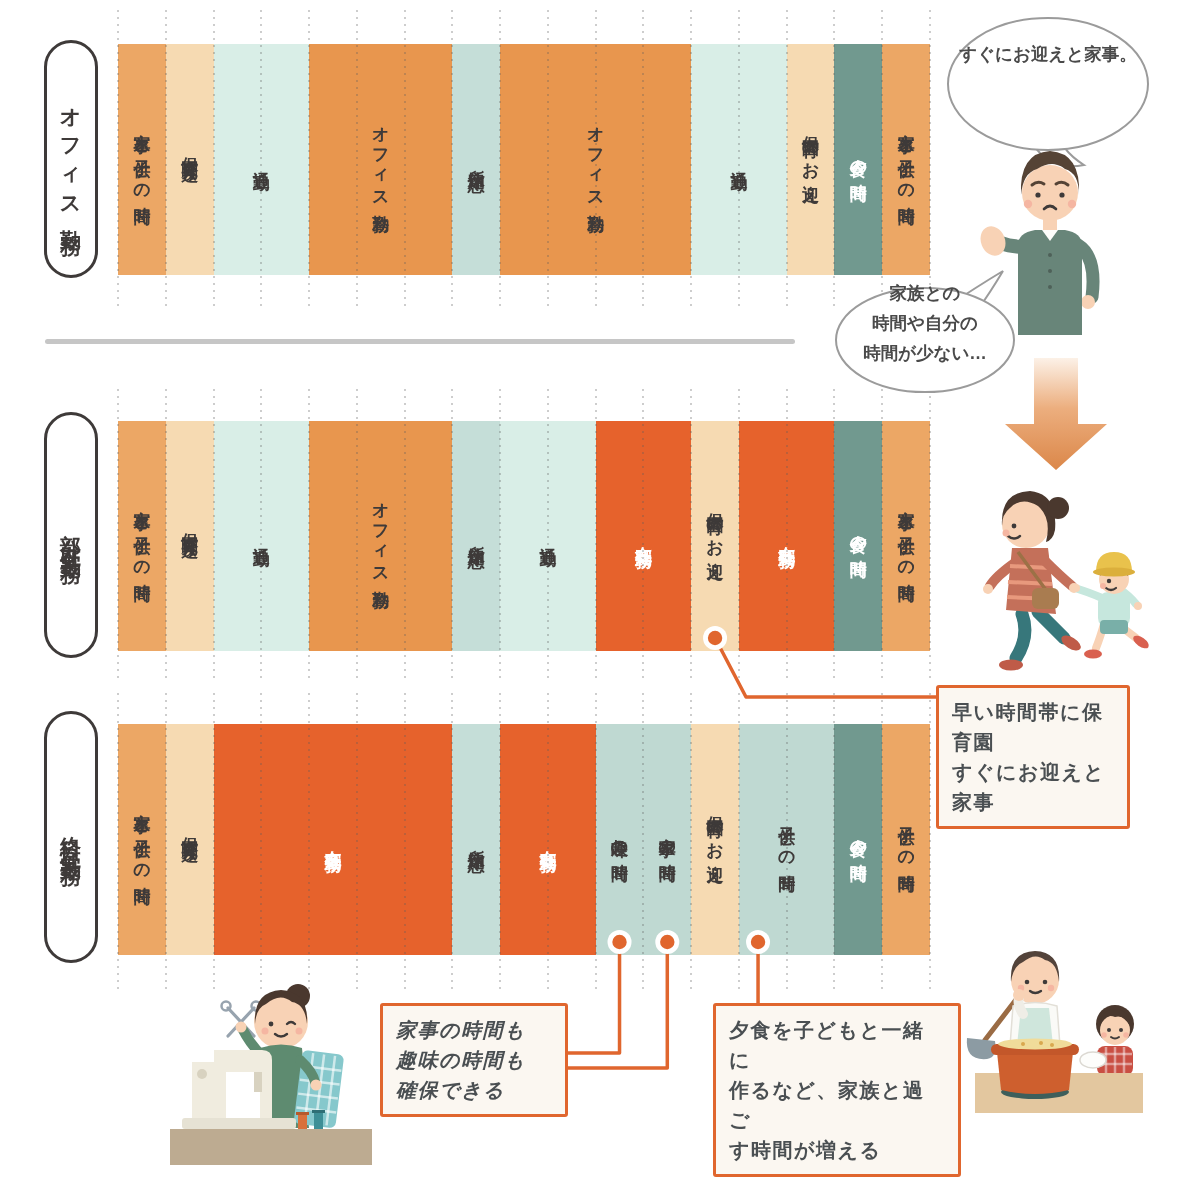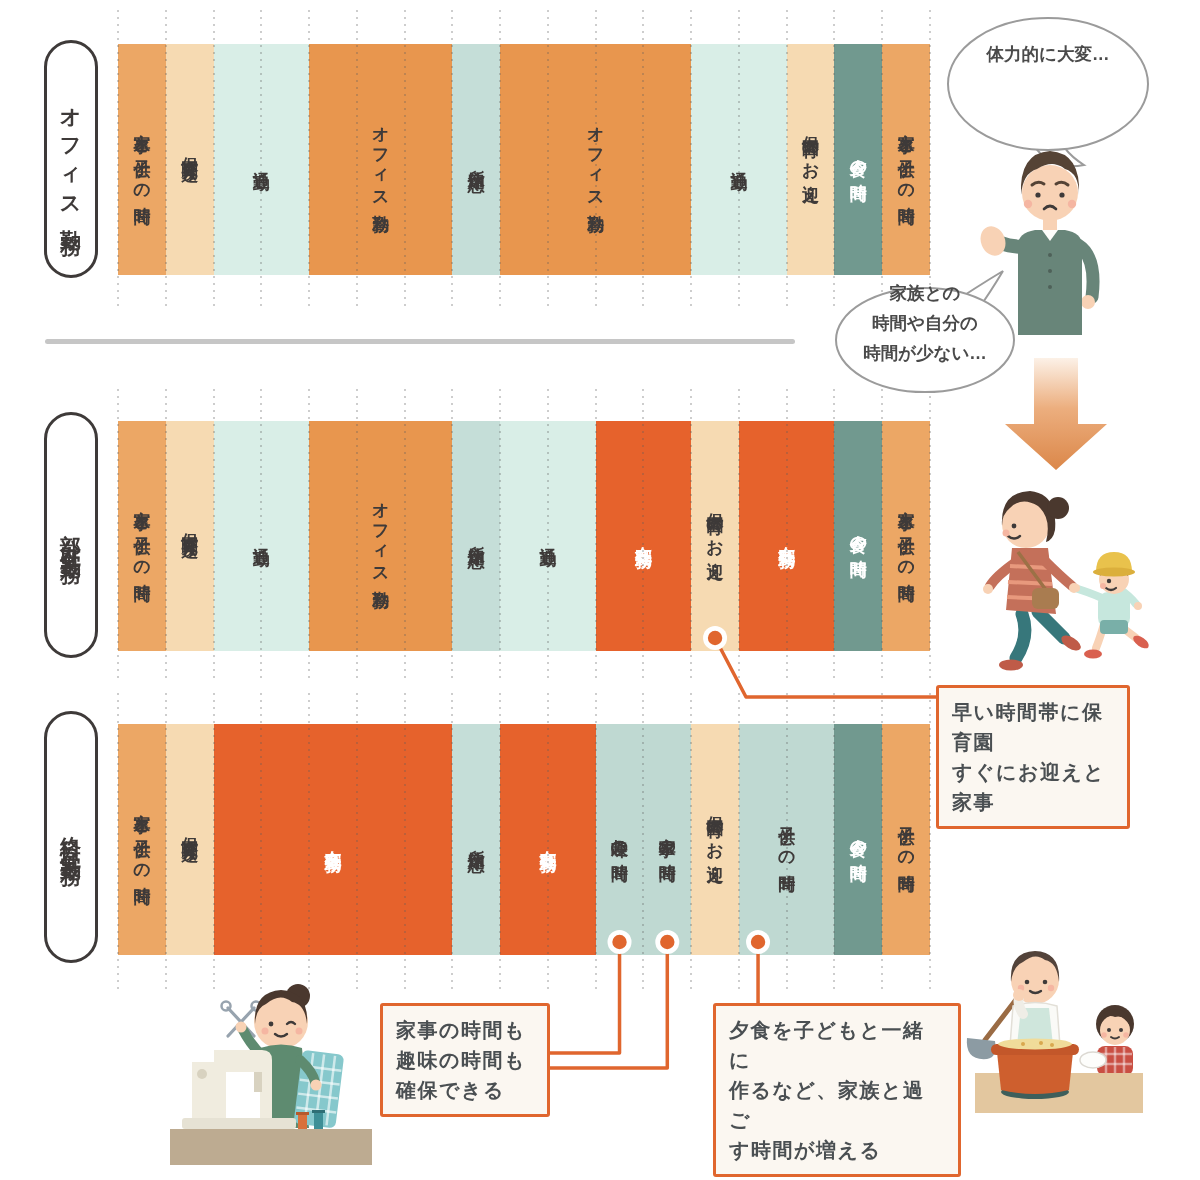--- a/index.html
+++ b/index.html
@@ -237,33 +237,33 @@
       <path d="M1030,138 Q1046,172 1084,165 Q1060,150 1056,128 Z" fill="#fff" stroke="#9B9B9B" stroke-width="2"></path>
       <ellipse cx="1048" cy="84" rx="100" ry="66" fill="#fff" stroke="#9B9B9B" stroke-width="2"></ellipse>
     </g>
     <g>
       <path d="M948,306 Q978,286 1003,271 Q976,316 962,327 Z" fill="#fff" stroke="#9B9B9B" stroke-width="2"></path>
       <ellipse cx="925" cy="340" rx="89" ry="52" fill="#fff" stroke="#9B9B9B" stroke-width="2"></ellipse>
     </g>
   </svg>
 
   <div class="bubble-text" id="bubble-text-0" style="left:950px;top:40px;width:196px;">
-      <div>体力的に大変…</div>
+      <div>すぐにお迎えと家事。</div>
     </div>
   <div class="bubble-text" id="bubble-text-1" style="left:836px;top:279px;width:178px;">
       <div>家族との</div>
       <div>時間や自分の</div>
       <div>時間が少ない…</div>
     </div>
 
   <div class="callout" id="callout-0" style="left:936px;top:685px;width:194px;">
       <div>早い時間帯に保育園</div>
       <div>すぐにお迎えと家事</div>
     </div>
-  <div class="callout" id="callout-1" style="left:380px;top:1003px;width:170px;">
+  <div class="callout" id="callout-1" style="left:380px;top:1003px;width:188px;font-style:italic;">
       <div>家事の時間も</div>
       <div>趣味の時間も</div>
       <div>確保できる</div>
     </div>
   <div class="callout" id="callout-2" style="left:713px;top:1003px;width:248px;">
       <div>夕食を子どもと一緒に</div>
       <div>作るなど、家族と過ご</div>
       <div>す時間が増える</div>
     </div>
 

